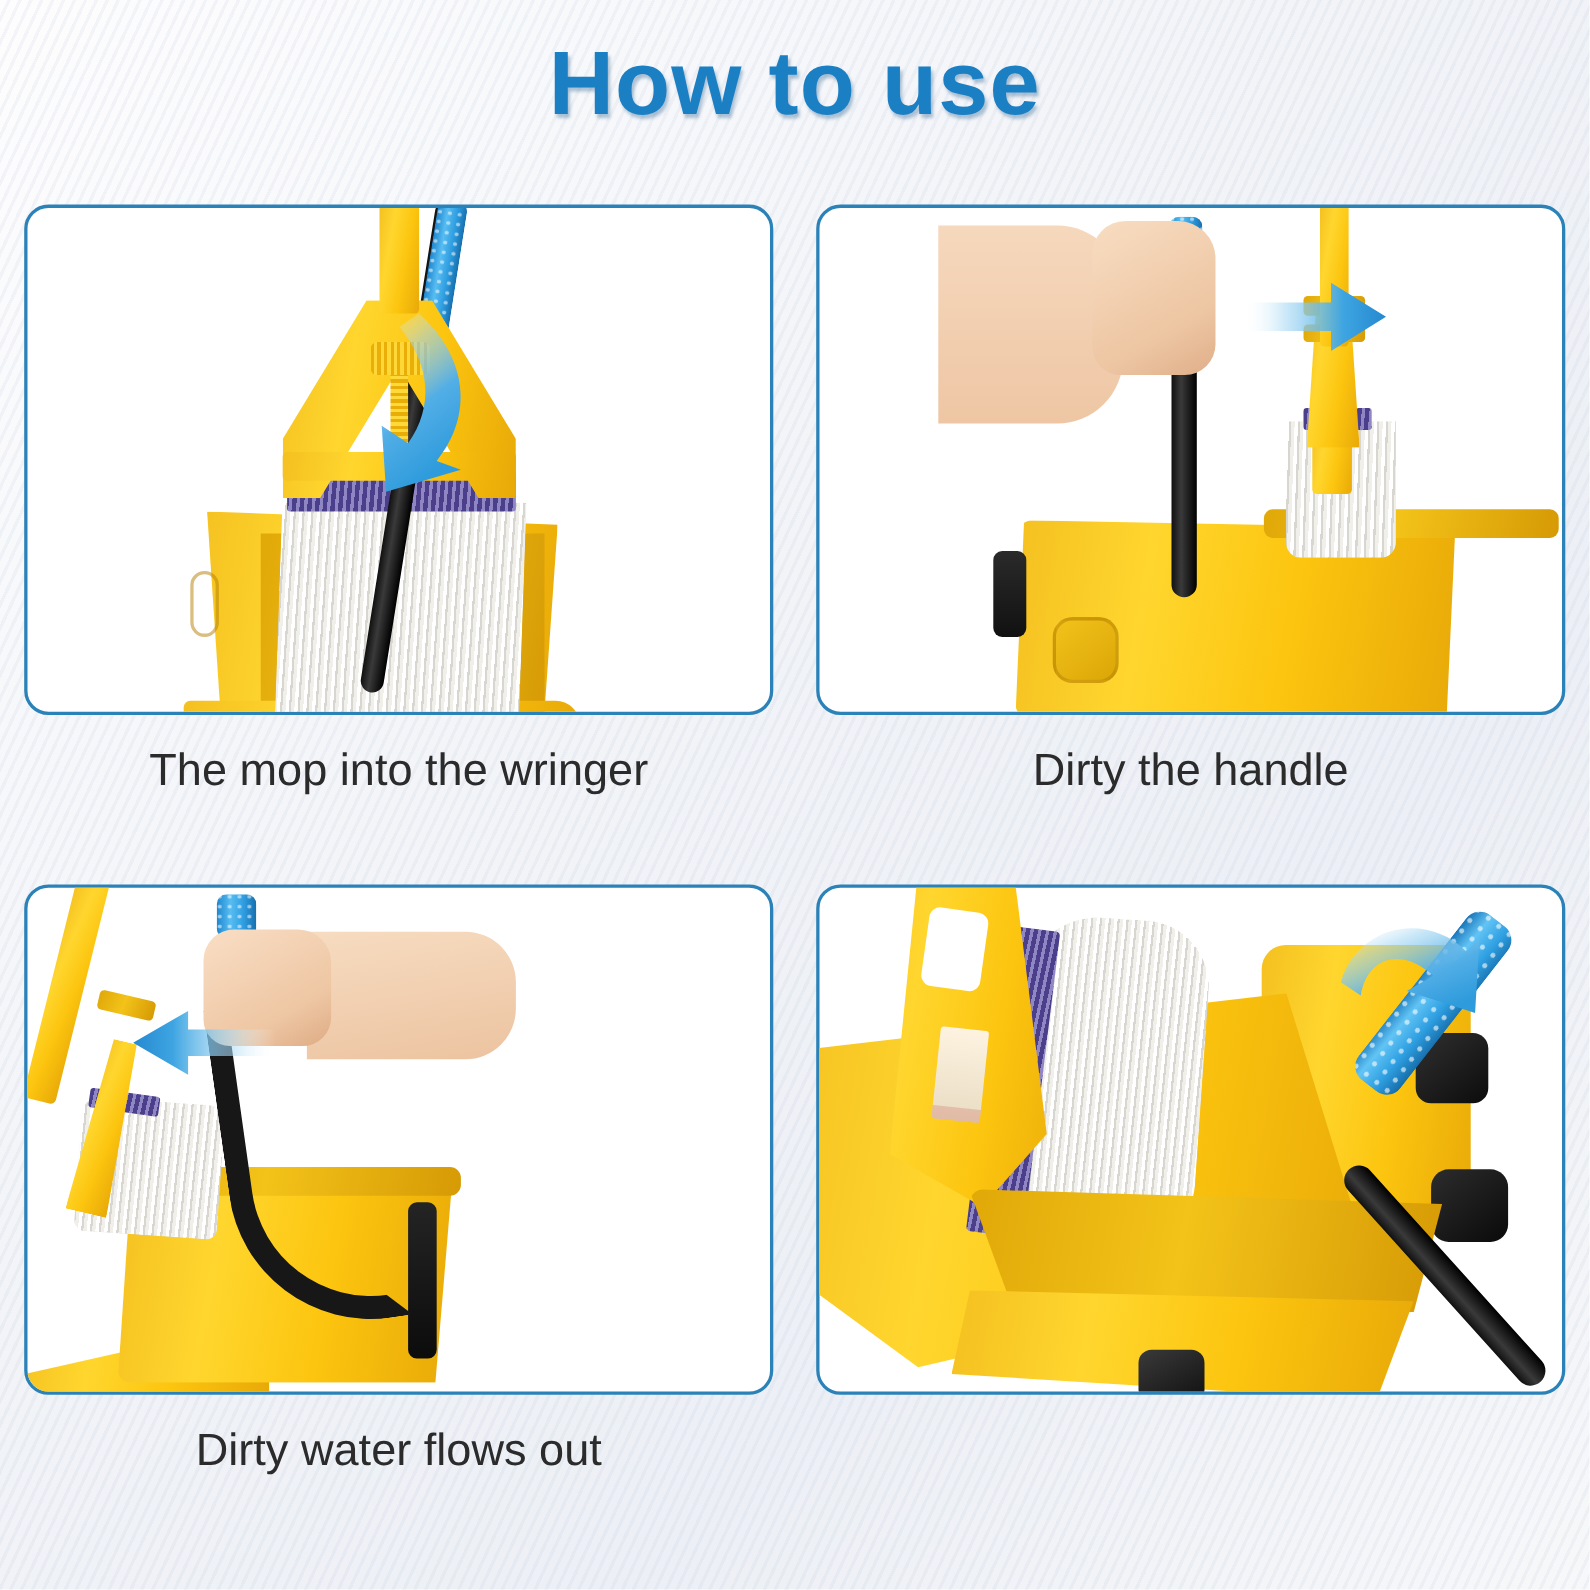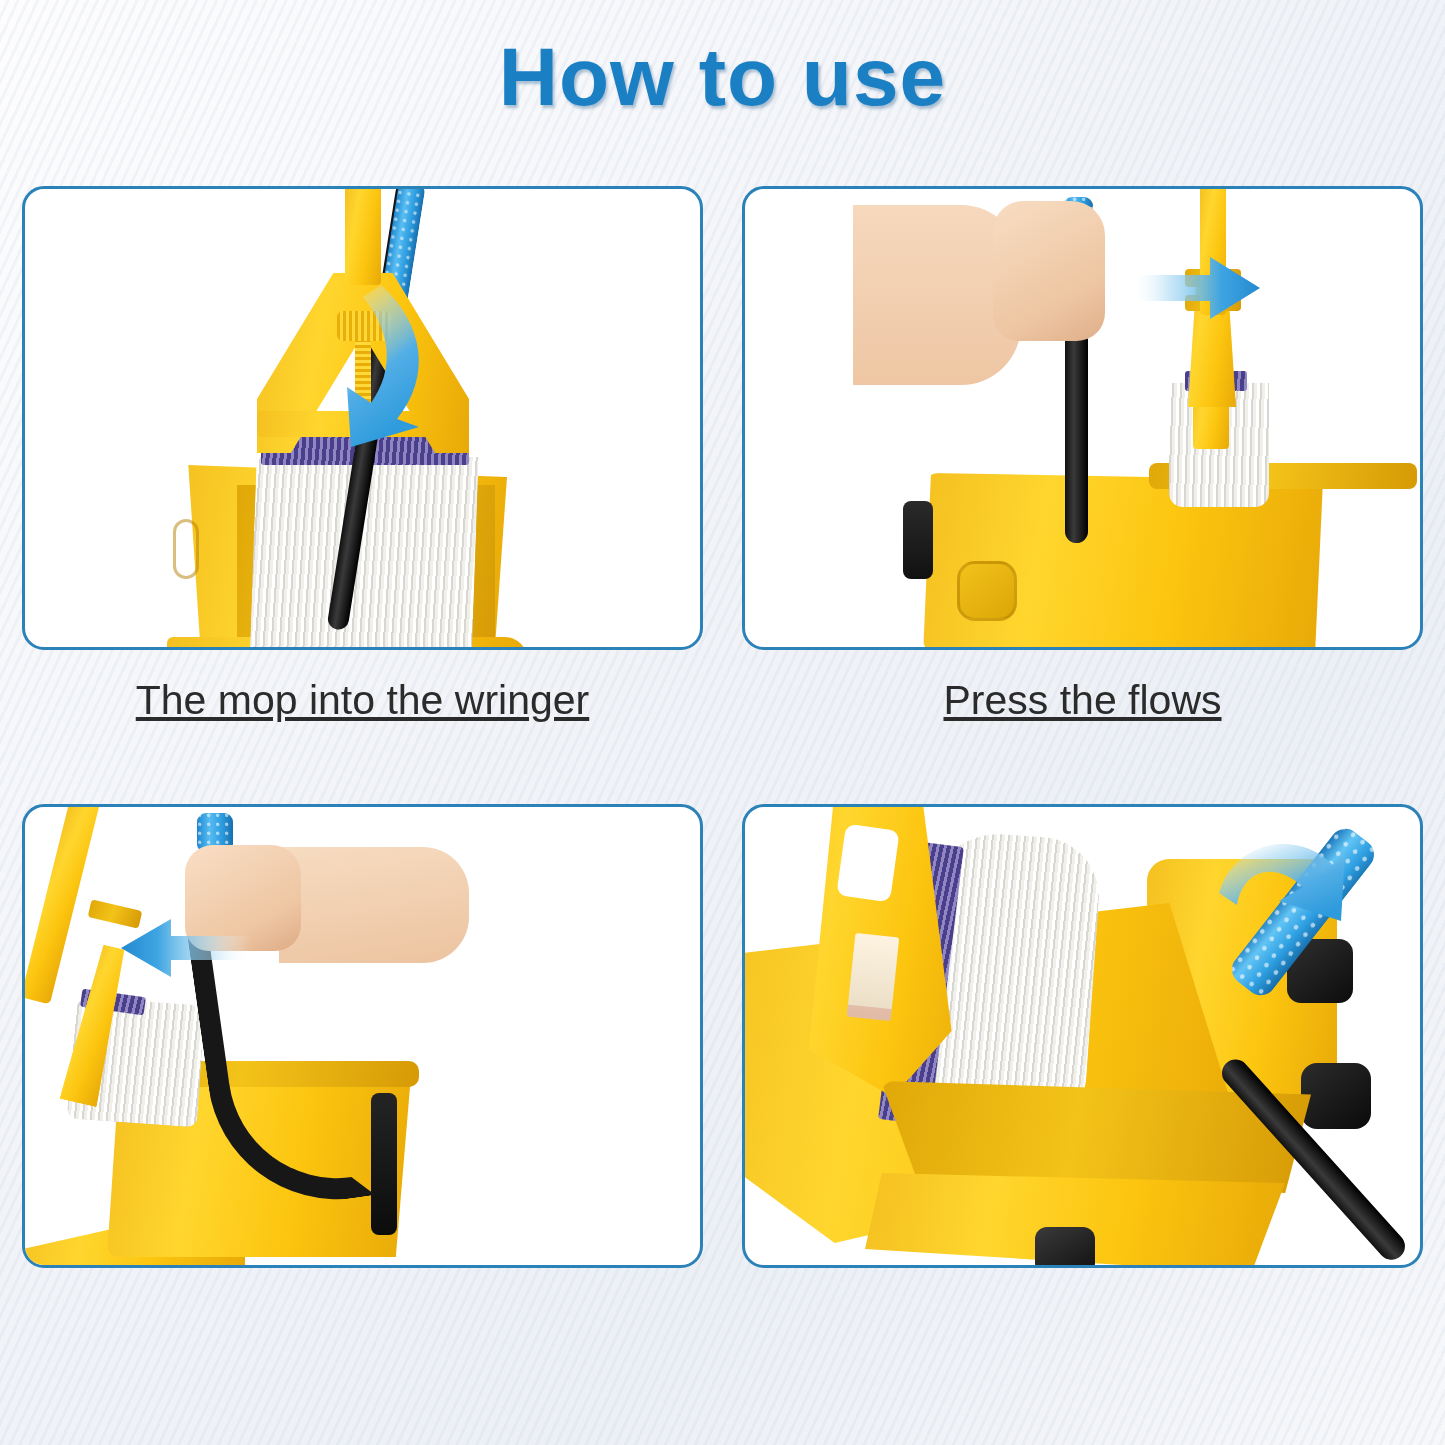--- a/index.html
+++ b/index.html
@@ -62,21 +62,20 @@
     overflow: hidden;
   }
 
   .caption {
     margin-top: 26px;
     text-align: center;
     font-size: 41px;
     color: #2b2b2b;
     line-height: 1.18;
     padding: 0 20px;
-    text-decoration: underline;
   }
 
   
   .art { position: absolute; }
 
   
   .yellow {
     background: linear-gradient(100deg, #f4c020 0%, #ffd62e 30%, #fcc50f 62%, #e8a908 100%);
   }
   .yellow-d {
@@ -327,21 +326,21 @@
               <stop offset="0%" stop-color="#ffffff" stop-opacity="0"></stop>
               <stop offset="30%" stop-color="#a8d9f4" stop-opacity=".6"></stop>
               <stop offset="70%" stop-color="#3ea5e2"></stop>
               <stop offset="100%" stop-color="#2589cf"></stop>
             </linearGradient>
           </defs>
           <path d="M0 20 L80 20 L80 2 L130 33 L80 64 L80 46 L0 46 Z" fill="url(#g2)"></path>
         </svg>
       </div>
     </div>
-    <div class="caption">Press the flows</div>
+    <div class="caption">Dirty the handle</div>
   </div>
 
   <div class="step">
     <div class="photo-frame">
 
       <div class="art yellow p3-tray"></div>
       <div class="art yellow p3-bucket"></div>
       <div class="art yellow-d p3-lip"></div>
       <div class="art p3-blackstrap"></div>
 
@@ -363,20 +362,21 @@
               <stop offset="0%" stop-color="#ffffff" stop-opacity="0"></stop>
               <stop offset="32%" stop-color="#a8d9f4" stop-opacity=".6"></stop>
               <stop offset="72%" stop-color="#3ea5e2"></stop>
               <stop offset="100%" stop-color="#2589cf"></stop>
             </linearGradient>
           </defs>
           <path d="M130 19 L50 19 L50 2 L0 31 L50 60 L50 43 L130 43 Z" fill="url(#g3)"></path>
         </svg>
       </div>
     </div>
+    <div class="caption">Dirty water flows out</div>
   </div>
 
   <div class="step">
     <div class="photo-frame">
 
       <div class="art yellow p4-bucket-r"></div>
       <div class="art p4-wheel1"></div>
       <div class="art p4-wheel2"></div>
 
       <div class="art yellow p4-body"></div>

